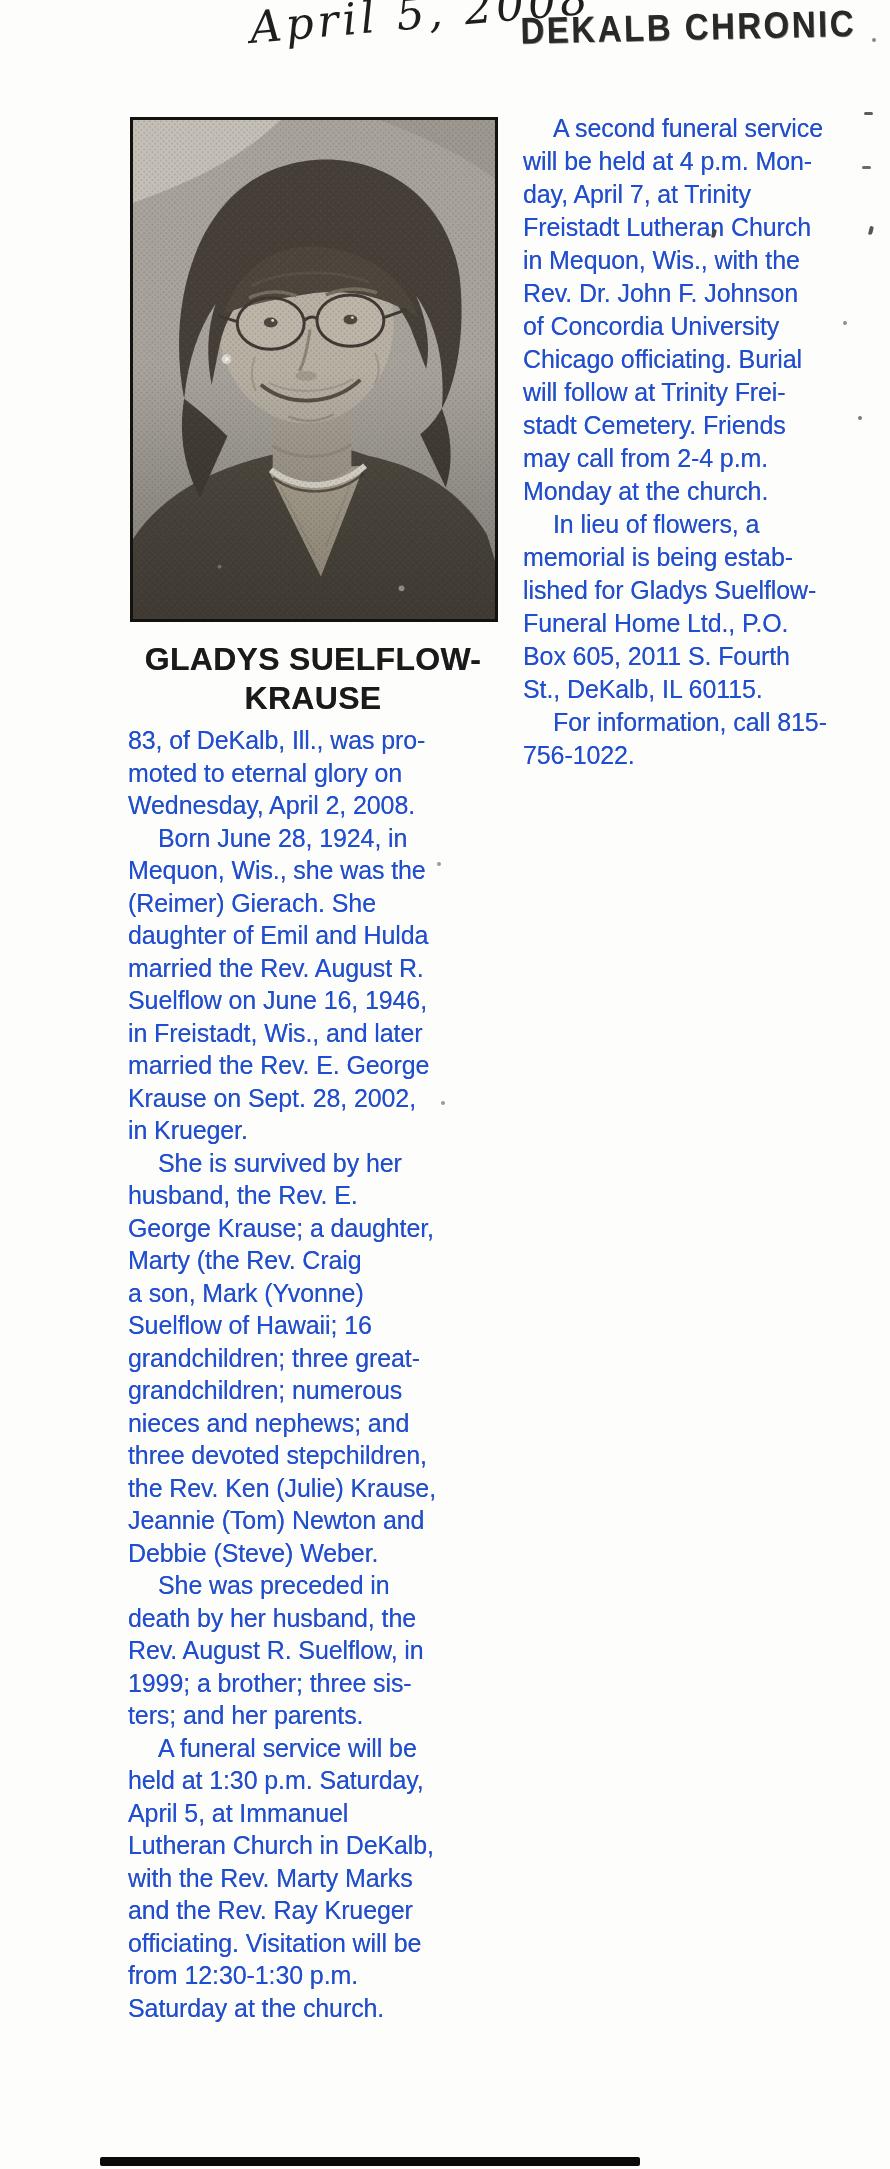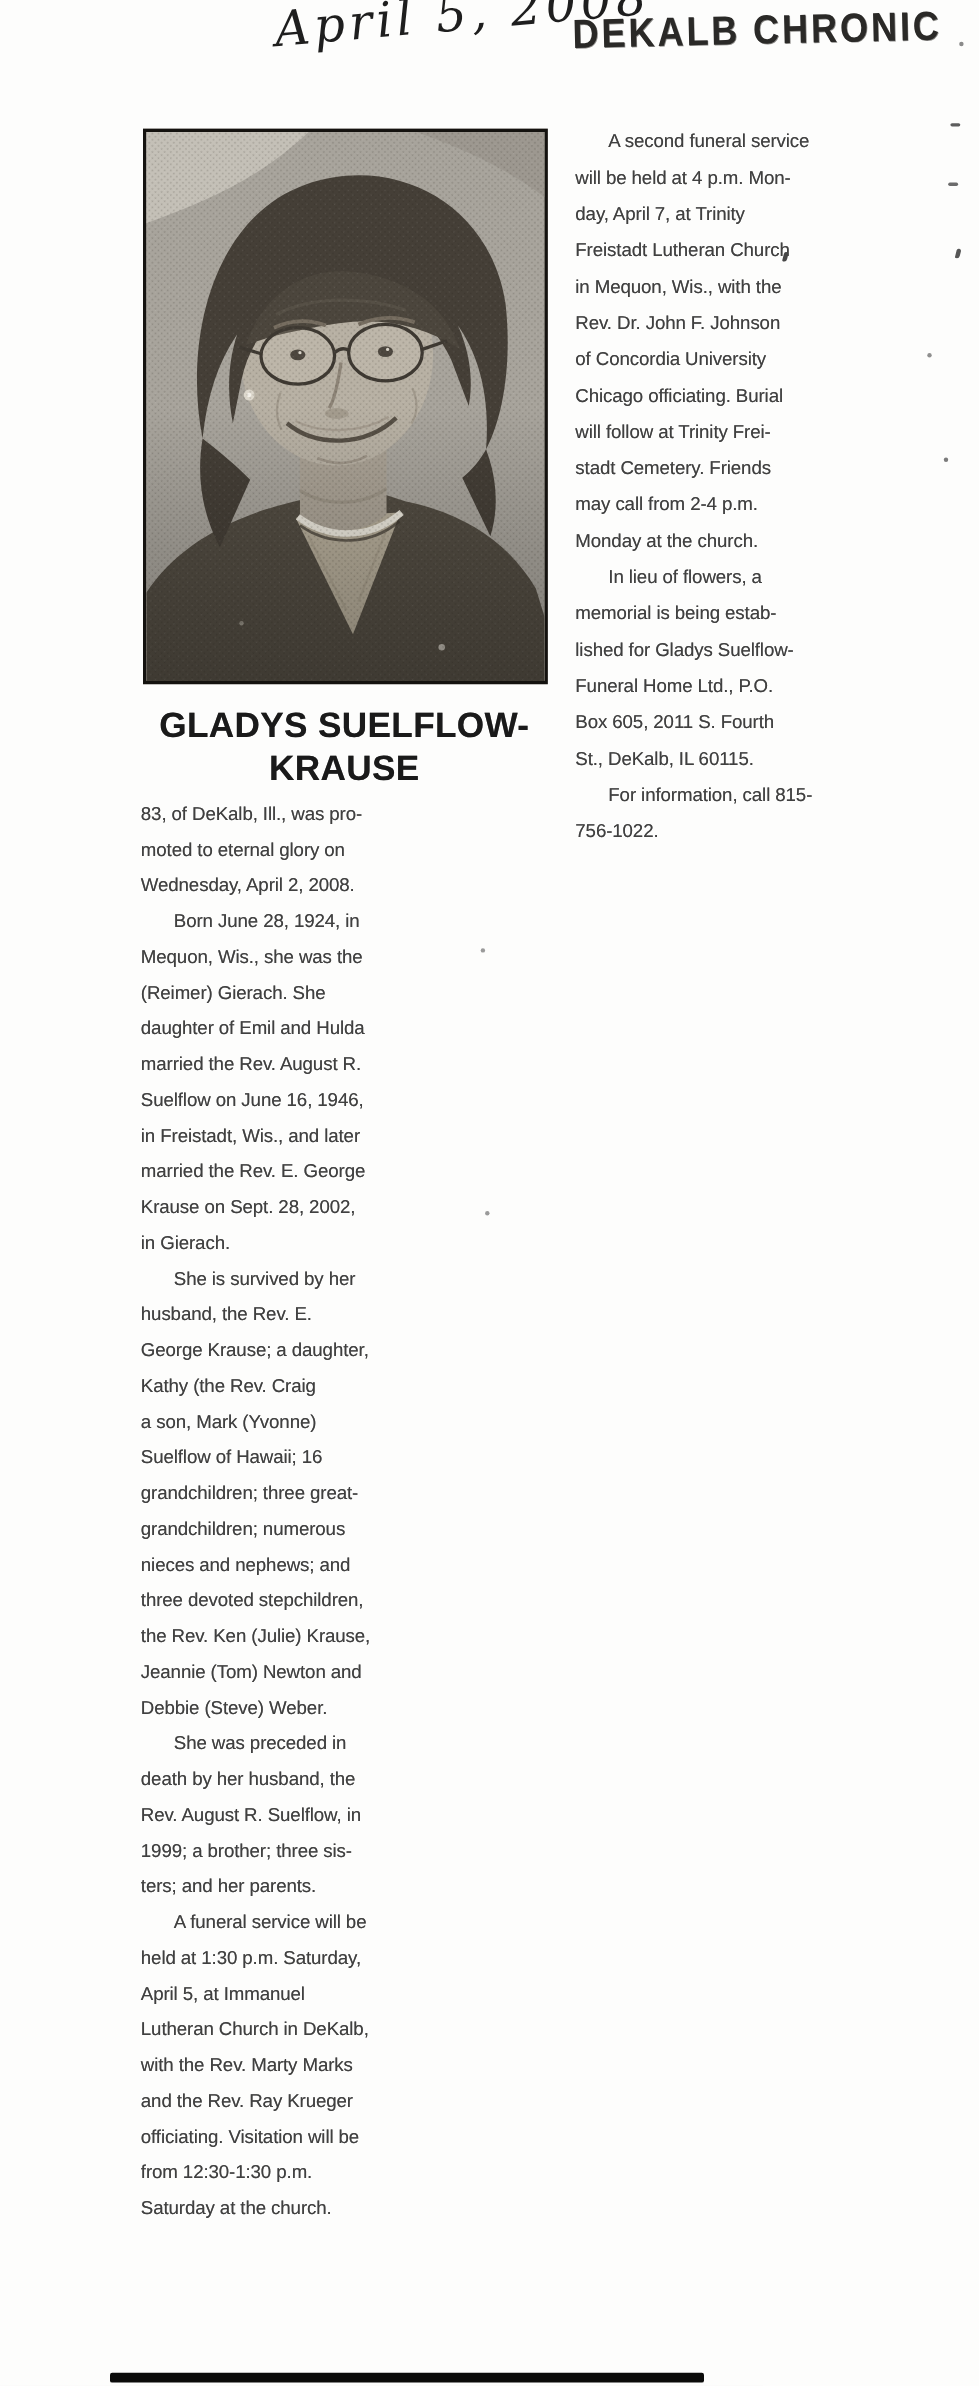--- a/index.html
+++ b/index.html
@@ -33,21 +33,21 @@
   
   .headline {
     position:absolute; left:118px; top:640px; width:390px;
     text-align:center; font-weight:bold; font-size:32px; line-height:39px;
     letter-spacing:0.3px; color:#1a1a1a;
     text-shadow:0 0 0.6px rgba(20,20,20,0.6);
   }
 
   
   .obit-column {
-    position:absolute; font-size:17px; letter-spacing:-0.1px; color:#404040;
+    position:absolute; font-size:25px; letter-spacing:-0.1px; color:#1d4ed8;
     text-shadow:0 0 0.5px rgba(25,25,25,0.55);
   }
   .left-column  { left:128px; top:724px;  width:340px; line-height:32.5px; }
   .right-column { left:523px; top:112px;  width:350px; line-height:33px;  }
   .line { white-space:nowrap; }
   .line.indent { padding-left:30px; }
 
   
   .bottom-bar {
     position:absolute; left:100px; top:2157px; width:540px; height:9px;
@@ -165,25 +165,25 @@
       <div class="line">Wednesday, April 2, 2008.</div>
       <div class="line indent">Born June 28, 1924, in</div>
       <div class="line">Mequon, Wis., she was the</div>
       <div class="line">(Reimer) Gierach. She</div>
       <div class="line">daughter of Emil and Hulda</div>
       <div class="line">married the Rev. August R.</div>
       <div class="line">Suelflow on June 16, 1946,</div>
       <div class="line">in Freistadt, Wis., and later</div>
       <div class="line">married the Rev. E. George</div>
       <div class="line">Krause on Sept. 28, 2002,</div>
-      <div class="line">in Gierach.</div>
+      <div class="line">in Krueger.</div>
       <div class="line indent">She is survived by her</div>
       <div class="line">husband, the Rev. E.</div>
       <div class="line">George Krause; a daughter,</div>
-      <div class="line">Kathy (the Rev. Craig</div>
+      <div class="line">Marty (the Rev. Craig</div>
       <div class="line">a son, Mark (Yvonne)</div>
       <div class="line">Suelflow of Hawaii; 16</div>
       <div class="line">grandchildren; three great-</div>
       <div class="line">grandchildren; numerous</div>
       <div class="line">nieces and nephews; and</div>
       <div class="line">three devoted stepchildren,</div>
       <div class="line">the Rev. Ken (Julie) Krause,</div>
       <div class="line">Jeannie (Tom) Newton and</div>
       <div class="line">Debbie (Steve) Weber.</div>
       <div class="line indent">She was preceded in</div>

